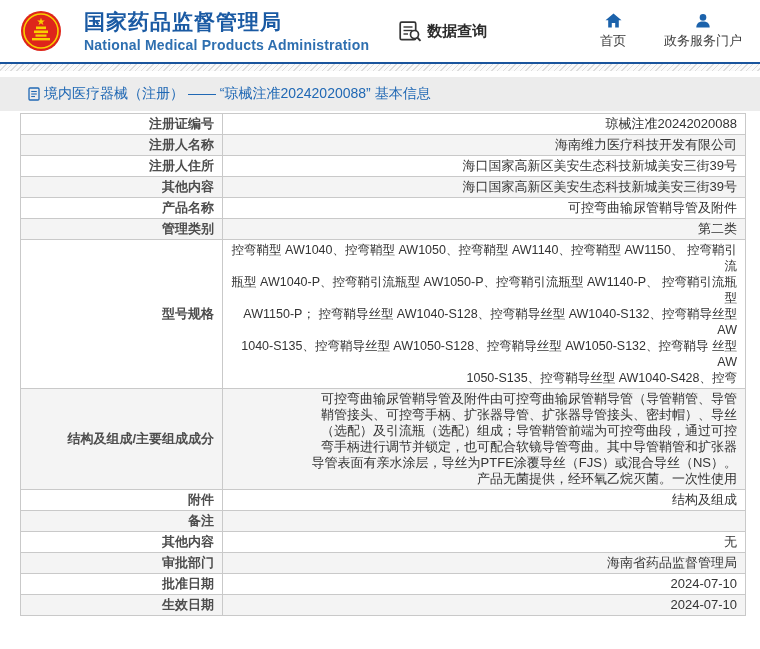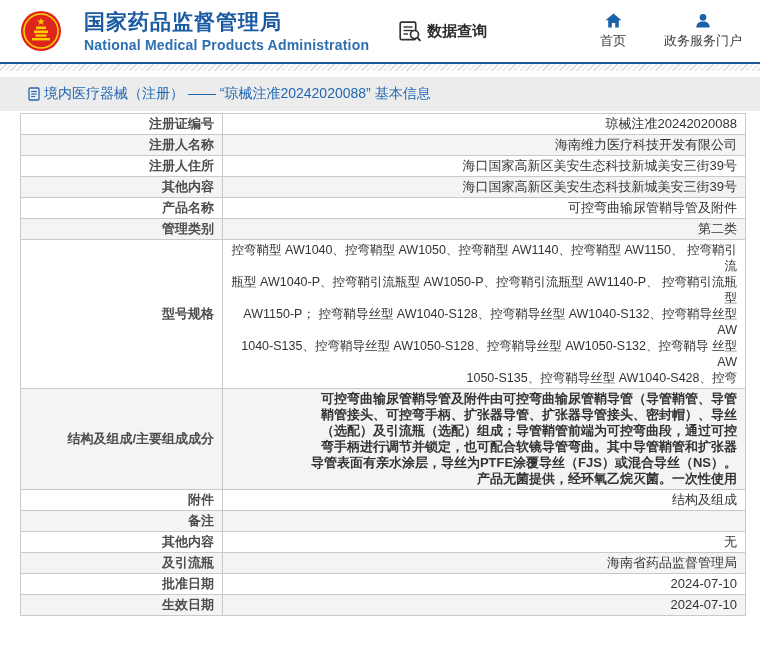--- a/index.html
+++ b/index.html
@@ -30,21 +30,21 @@
 
   
   table.info { width:726px; margin:2px 0 0 20px; border-collapse:collapse; font-size:13px; color:#333; }
   table.info td { border:1px solid #c9c9c9; padding:2px 8px; line-height:16px; vertical-align:middle; }
   table.info tr:nth-child(even) { background:#f4f4f4; }
   table.info tr:nth-child(odd) { background:#fff; }
   td.label { width:202px; text-align:right; color:#4d4d4d;font-weight:bold; }
   td.value { text-align:right; }
   .v-pre { white-space:pre-line;margin-left:12px; }
   .v-models { line-height:14.5px; font-size:12.5px; padding-top:4px; padding-bottom:4px; }
-  .v-struct { line-height:16.5px; max-width:362px; padding-top:3px; padding-bottom:3px;font-weight:bold; }
+  .v-struct { line-height:16.5px; max-width:362px; padding-top:3px; padding-bottom:3px; }
 </style>
 </head>
 <body>
 
 <div class="page">
 
   <header class="site-header">
     <div class="brand">
       <svg width="42" height="46" viewBox="0 0 42 46">
         <circle cx="21" cy="23" r="20" fill="#de251b"></circle>
@@ -155,21 +155,21 @@
         </tr>
         <tr>
           <td class="label">备注</td>
           <td class="value"></td>
         </tr>
         <tr>
           <td class="label">其他内容</td>
           <td class="value">无</td>
         </tr>
         <tr>
-          <td class="label">及引流瓶</td>
+          <td class="label">审批部门</td>
           <td class="value">海南省药品监督管理局</td>
         </tr>
         <tr>
           <td class="label">批准日期</td>
           <td class="value">2024-07-10</td>
         </tr>
         <tr>
           <td class="label">生效日期</td>
           <td class="value">2024-07-10</td>
         </tr>

